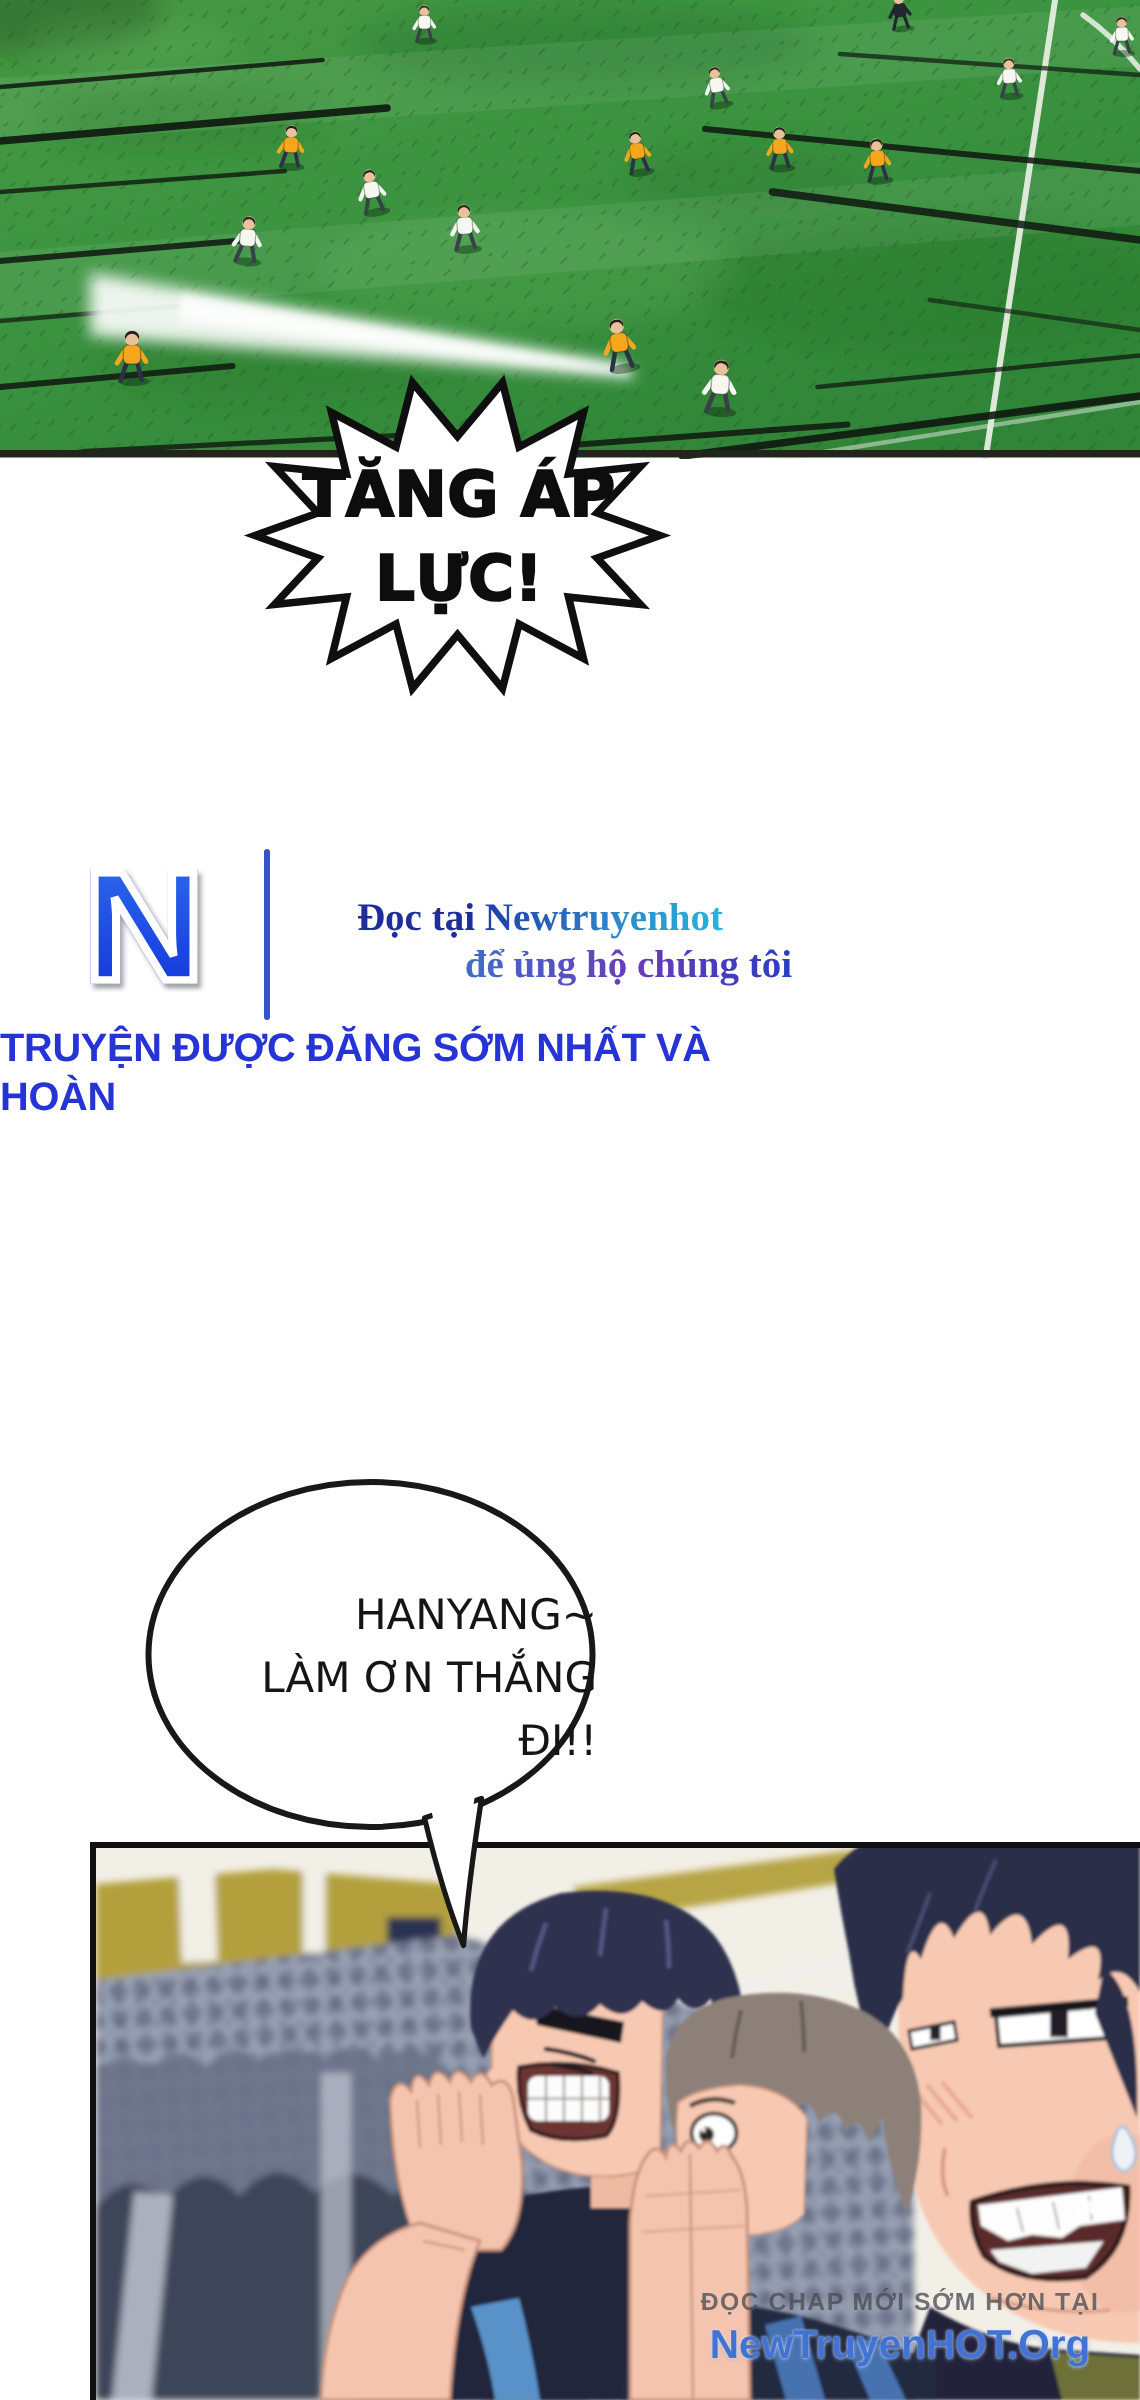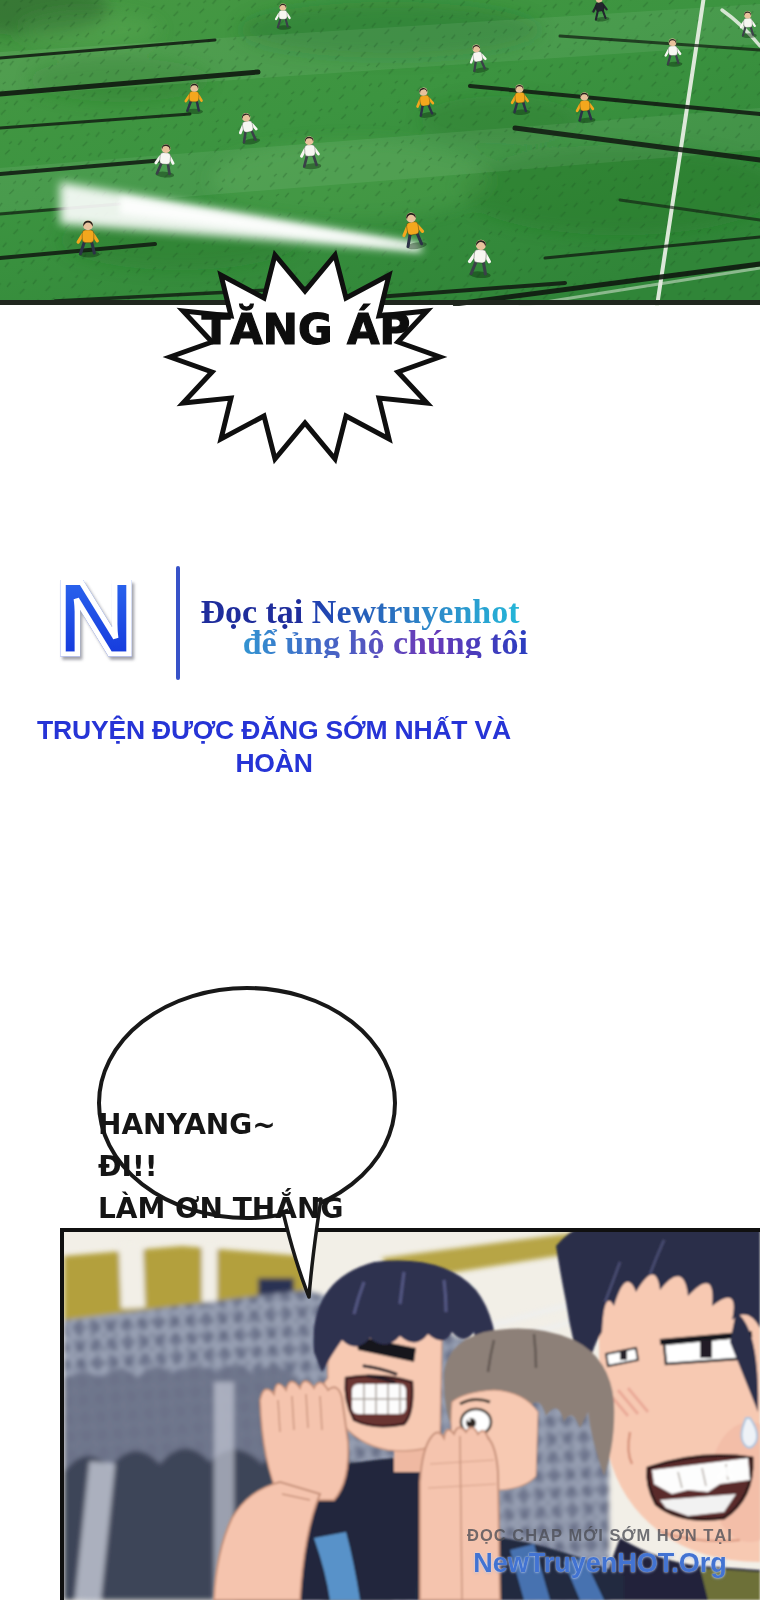--- a/index.html
+++ b/index.html
@@ -19,34 +19,34 @@
   
   .promo-logo{left:38px;top:566px;width:116px;height:112px;z-index:3;
     font-family:"Liberation Sans",sans-serif;font-weight:900;font-size:104px;line-height:104px;
     text-align:center;color:#1540e0;
     background:linear-gradient(180deg,#2e6bf0 0%,#0f2ed8 100%);
     -webkit-background-clip:text;background-clip:text;-webkit-text-fill-color:transparent;
     -webkit-text-stroke:5px #ffffff;
     filter:drop-shadow(2px 3px 1.5px rgba(110,112,125,0.65));transform:scaleX(1.08);}
   .promo-divider{left:176px;top:566px;width:4px;height:114px;background:#3752c8;z-index:3;border-radius:2px;}
   .promo-tagline{left:192px;top:596px;width:336px;text-align:center;z-index:3;
-    font-family:"Liberation Serif",serif;font-weight:700;font-size:34px;line-height:31px;}
+    font-family:"Liberation Serif",serif;font-weight:700;font-size:26px;line-height:31px;}
   .promo-tagline .tl-prefix{color:#1f2d9c;}
   .promo-tagline .tl-brand{background:linear-gradient(90deg,#1f3dae 0%,#2e86c8 55%,#25b6d8 100%);
     -webkit-background-clip:text;background-clip:text;-webkit-text-fill-color:transparent;}
   .promo-tagline .tl-line2{display:block;
     background:linear-gradient(90deg,#28b0d8 0%,#3f6ec8 35%,#6a3ab8 70%,#2a3ec0 100%);
     -webkit-background-clip:text;background-clip:text;text-align:right;-webkit-text-fill-color:transparent;}
-  .promo-banner{left:0px;top:714px;width:548px;text-align:center;z-index:3;
+  .promo-banner{left:0px;top:682px;width:548px;z-index:3;
     font-family:"Liberation Sans",sans-serif;font-weight:800;font-size:26.5px;line-height:33px;
     color:#2634d6;letter-spacing:-0.2px;}
   
-  .cheer-text{left:98px;top:1056px;width:300px;text-align:left;z-index:6;
-    font-family:"DejaVu Sans","Liberation Sans",sans-serif;font-weight:700;
-    font-size:28px;line-height:42px;color:#151515;margin-top:48px;}
+  .cheer-text{left:98px;top:1056px;width:300px;text-align:right;z-index:6;
+    font-family:"DejaVu Sans","Liberation Sans",sans-serif;font-weight:400;
+    font-size:28px;line-height:42px;color:#151515;}
   
   .crowd-panel{left:60px;top:1228px;width:700px;height:372px;z-index:2;
     border-top:4px solid #101010;border-left:4px solid #101010;box-sizing:border-box;
     background:#f2efe7;overflow:hidden;}
   
   .wm1{left:420px;top:1526px;width:360px;text-align:center;z-index:7;
     font-weight:800;font-size:16.5px;letter-spacing:1px;color:rgba(75,77,84,0.78);}
   .wm2{left:420px;top:1548px;width:360px;text-align:center;z-index:7;
     font-weight:800;font-size:27px;color:#4273d2;
     text-shadow:0 0 2px rgba(230,240,255,0.85),0 1px 3px rgba(140,165,220,0.55);}
@@ -432,36 +432,37 @@
 
     <polygon points="440,357 398,372 427,403 379,398 389,439 346,416 335,459 305,423 275,459 264,416 221,439 231,398 183,403 212,372 170,357 212,342 183,311 231,316 221,275 264,298 275,255 305,291 335,255 346,298 389,275 379,316 427,311 398,342" fill="#ffffff" stroke="#0f0f0f" stroke-width="5" stroke-linejoin="miter"></polygon>
 
     <ellipse cx="247" cy="1103" rx="148" ry="115" fill="#ffffff" stroke="#181818" stroke-width="4"></ellipse>
     <path d="M283,1212 Q295,1262 309,1297 Q312,1258 321,1199 Z" fill="#ffffff" stroke="#181818" stroke-width="3.5" stroke-linejoin="round"></path>
     <polygon points="286,1200 318,1188 314,1214 290,1218" fill="#ffffff"></polygon>
   </svg>
 
   <div class="abs burst-text">
     <div>TĂNG ÁP</div>
+    <div>LỰC!</div>
   </div>
 
   <div class="abs promo-logo">
     <span>N</span>
   </div>
   <div class="abs promo-divider"></div>
   <div class="abs promo-tagline">
     <span class="tl-prefix">Đọc tại </span><span class="tl-brand">Newtruyenhot</span>
     <span class="tl-line2">để ủng hộ chúng tôi</span>
   </div>
   <div class="abs promo-banner">
     <div>TRUYỆN ĐƯỢC ĐĂNG SỚM NHẤT VÀ HOÀN</div>
   </div>
 
   <div class="abs cheer-text">
     <div>HANYANG~</div>
+    <div>LÀM ƠN THẮNG</div>
     <div>ĐI!!</div>
-    <div>LÀM ƠN THẮNG</div>
   </div>
 
   <div class="abs wm1">ĐỌC CHAP MỚI SỚM HƠN TẠI</div>
   <div class="abs wm2">NewTruyenHOT.Org</div>
 
 </div>
 
 </body></html>

